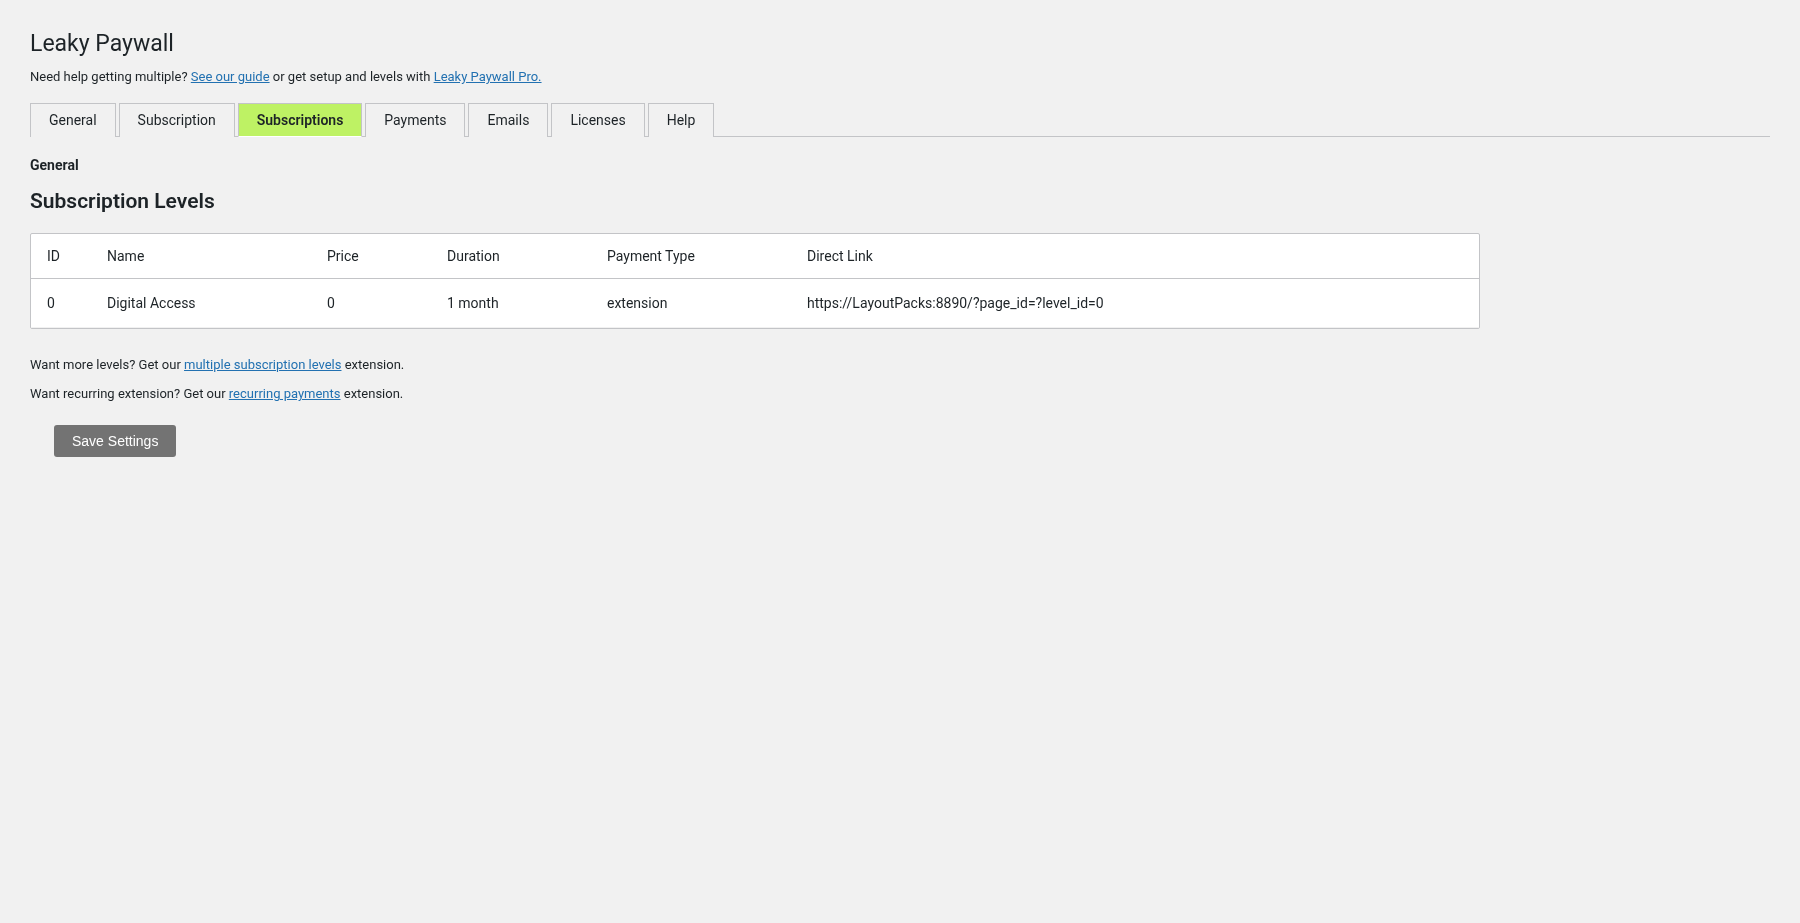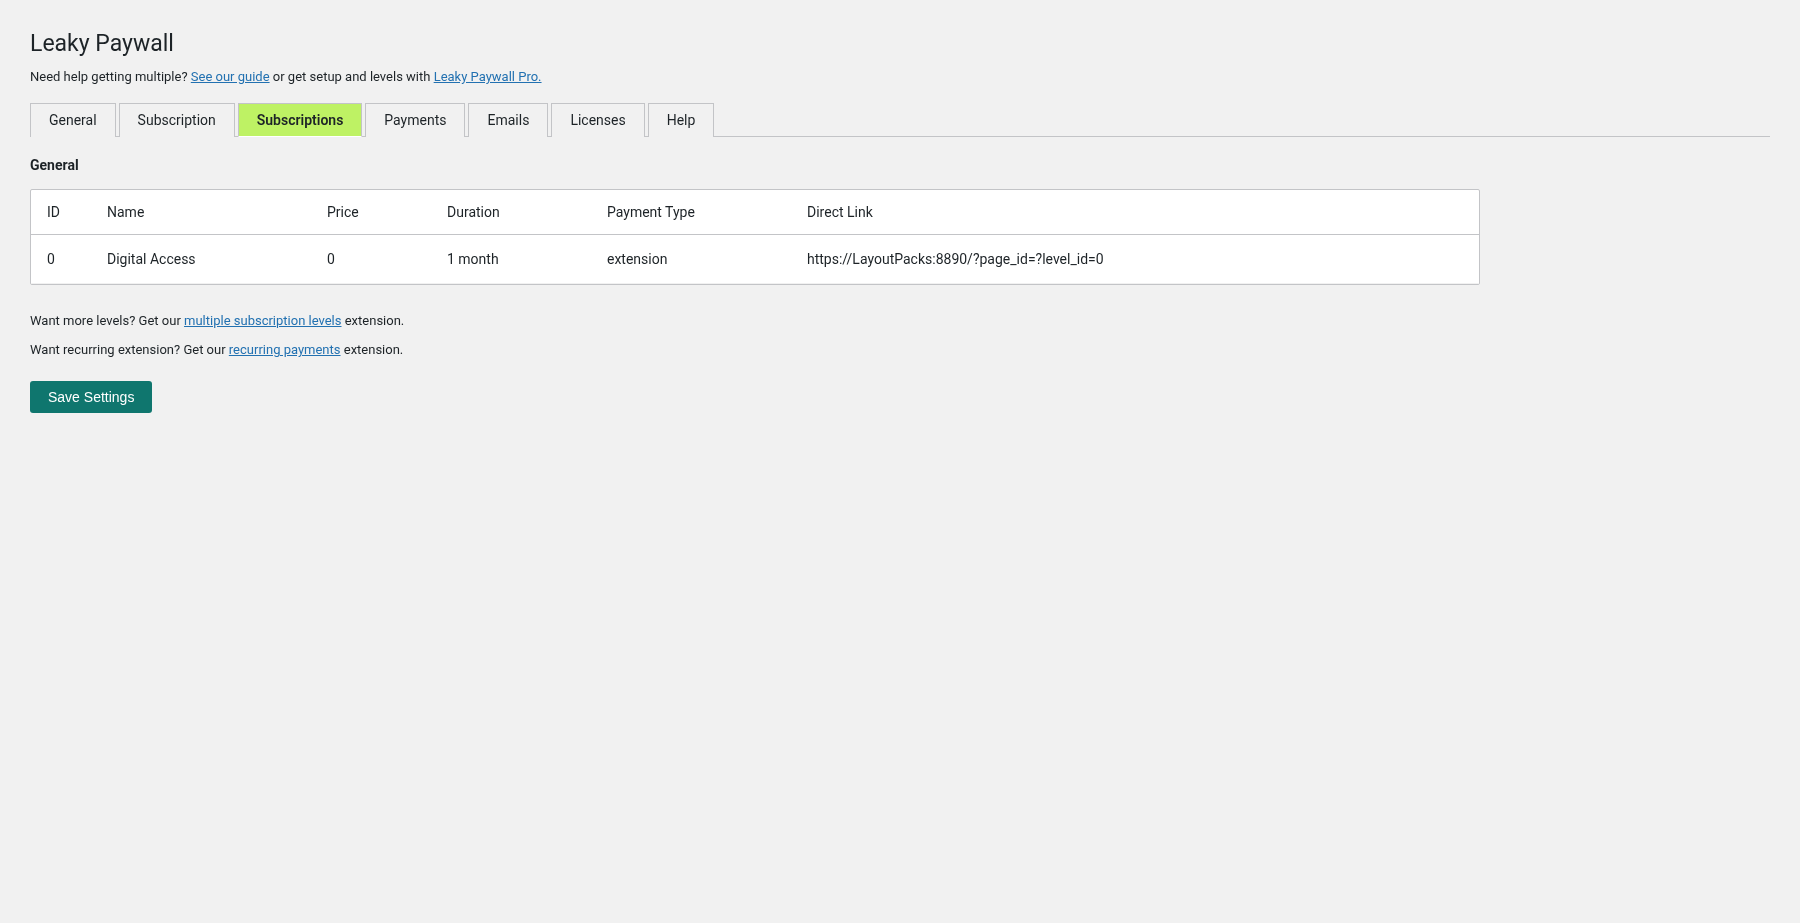--- a/index.html
+++ b/index.html
@@ -125,28 +125,29 @@
       margin-bottom: 14px;
     }
 
     .promo-text a {
       color: #2271b1;
       text-decoration: underline;
       cursor: pointer;
     }
 
     .save-button {
-      background-color: #0f766e;
+      background-color: #737373;
       color: #fff;
       border: none;
       padding: 8px 18px;
       font-size: 14px;
       cursor: pointer;
       border-radius: 3px;
       margin-top: 10px;
+      margin-left: 24px;
     }
 
     .col-id { width: 60px; }
     .col-name { width: 220px; }
     .col-price { width: 120px; }
     .col-duration { width: 160px; }
     .col-payment { width: 200px; }
     .col-link { width: auto; }
   </style>
 </head>
@@ -168,20 +169,21 @@
   <div class="tab-item">Payments</div>
   <div class="tab-item">Emails</div>
   <div class="tab-item">Licenses</div>
   <div class="tab-item">Help</div>
 </div>
 
 <div class="content-area">
 
   <div class="section-label">General</div>
 
+  <h2 class="section-heading">Subscription Levels</h2>
 
   <div class="table-wrapper">
     <table>
       <thead>
         <tr>
           <th class="col-id">ID</th>
           <th class="col-name">Name</th>
           <th class="col-price">Price</th>
           <th class="col-duration">Duration</th>
           <th class="col-payment">Payment Type</th>

